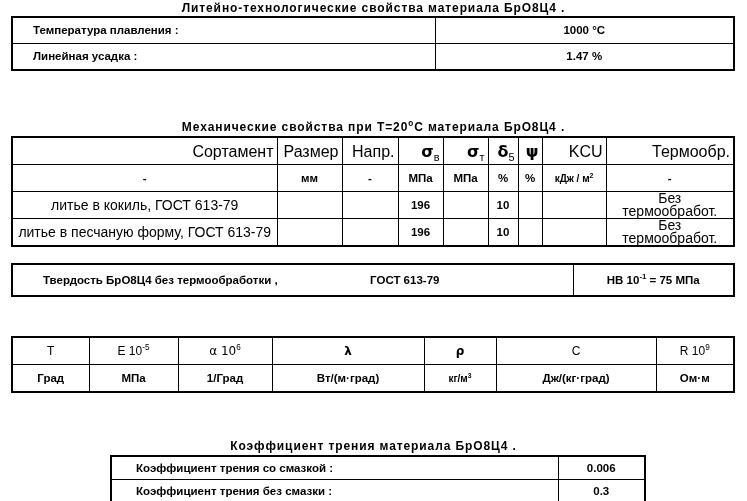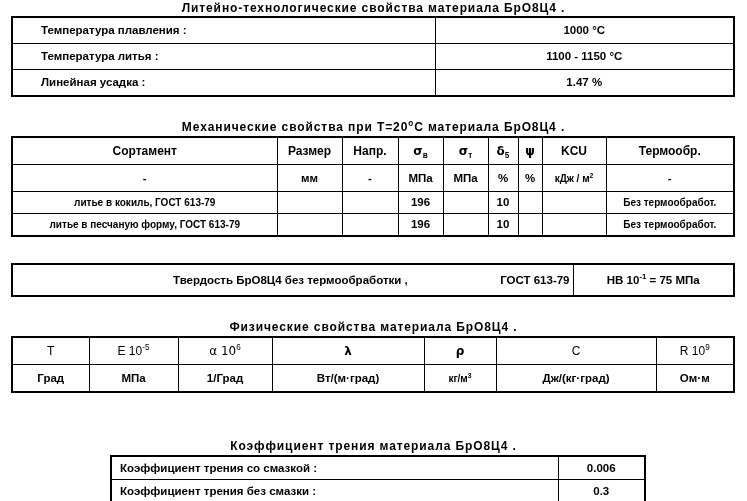--- a/index.html
+++ b/index.html
@@ -49,46 +49,46 @@
 
   
   .tbl-cast-wrap {
     position: absolute;
     left: 11px;
     top: 16px;
     width: 722px;
   }
   .tbl-cast { width: 722px; }
   .tbl-cast td { height: 25px; }
-  .tbl-cast td.name { text-align: left; padding-left: 28px; font-weight: bold; }
+  .tbl-cast td.name { text-align: left; padding-left: 20px; font-weight: bold; }
 
   
   .tbl-mech-wrap {
     position: absolute;
     left: 11px;
     top: 136px;
     width: 722px;
   }
   .tbl-mech { width: 722px; }
   .tbl-mech td { height: 25px; }
-  .tbl-mech tr.r-head td { height: 26px; font-weight: bold; font-size: 12px; }
+  .tbl-mech tr.r-head td { height: 26px; font-weight: normal; font-size: 16px; text-align: right; }
   .tbl-mech tr.r-units td { height: 26px; }
-  .tbl-mech tr.r-data td { height: 21px; font-weight: bold; font-size: 10px; }
+  .tbl-mech tr.r-data td { height: 21px; font-weight: normal; font-size: 14px; }
   .tbl-mech tr.r-data td.val { font-weight: bold; font-size: 11.5px; margin-top: 20px; }
 
   
   .tbl-hard-wrap {
     position: absolute;
     left: 11px;
     top: 263px;
     width: 722px;
   }
   .tbl-hard { width: 722px; }
   .tbl-hard td { height: 30px; font-weight: normal; font-size: 11.5px; }
-  .tbl-hard td.desc { text-align: right; padding-left: 18px; }
+  .tbl-hard td.desc { text-align: left; padding-left: 30px; }
   .tbl-hard td.val { font-weight: bold; margin-left: 26px; }
 
   
   .tbl-phys-wrap {
     position: absolute;
     left: 11px;
     top: 336px;
     width: 722px;
   }
   .tbl-phys { width: 722px; }
@@ -97,21 +97,21 @@
 
   
   .tbl-fric-wrap {
     position: absolute;
     left: 110px;
     top: 455px;
     width: 534px;
   }
   .tbl-fric { width: 534px; }
   .tbl-fric td { height: 22px; }
-  .tbl-fric td.name { text-align: left; padding-left: 8px; }
+  .tbl-fric td.name { text-align: left; padding-left: 24px; }
 
   .ttl-cast { position: absolute; left: 0; top: 1px; width: 747px; text-align: center; }
   .ttl-mech { position: absolute; left: 0; top: 120px; width: 747px; }
   .ttl-phys { position: absolute; left: 0; top: 320px; width: 747px; }
   .ttl-fric { position: absolute; left: 0; top: 439px; width: 747px; }
 
   sup { font-size: 0.68em; vertical-align: super; line-height: 0; }
   sub { font-size: 0.68em; vertical-align: sub; line-height: 0; }
   .greek { font-family: "DejaVu Sans", sans-serif; }
 </style>
@@ -125,24 +125,20 @@
   <div class="tbl-cast-wrap">
     <table class="grid tbl-cast">
       <colgroup>
           <col style="width:423px">
           <col style="width:299px">
         </colgroup>
       <tbody>
         <tr>
           <td class="name">Температура плавления :</td>
           <td>1000   °C</td>
-        </tr>
-        <tr>
-          <td class="name">Температура литья :</td>
-          <td>1100 - 1150   °C</td>
         </tr>
         <tr>
           <td class="name">Линейная усадка :</td>
           <td>1.47   %</td>
         </tr>
       </tbody>
     </table>
   </div>
 
   <div class="section-title ttl-mech">
@@ -223,21 +219,20 @@
             <span>Твердость   БрО8Ц4   без термообработки ,</span>
             <span style="display:inline-block;width:86px"></span>
             <span>ГОСТ 613-79</span>
           </td>
           <td class="val"><span>HB 10</span><sup>-1</sup> <span>= 75   МПа</span></td>
         </tr>
       </tbody>
     </table>
   </div>
 
-  <div class="section-title ttl-phys">Физические свойства материала БрО8Ц4 .</div>
 
   <div class="tbl-phys-wrap">
     <table class="grid tbl-phys">
       <colgroup>
         <col style="width:77px">
           <col style="width:89px">
           <col style="width:94px">
         <col style="width:152px">
           <col style="width:72px">
           <col style="width:160px">

